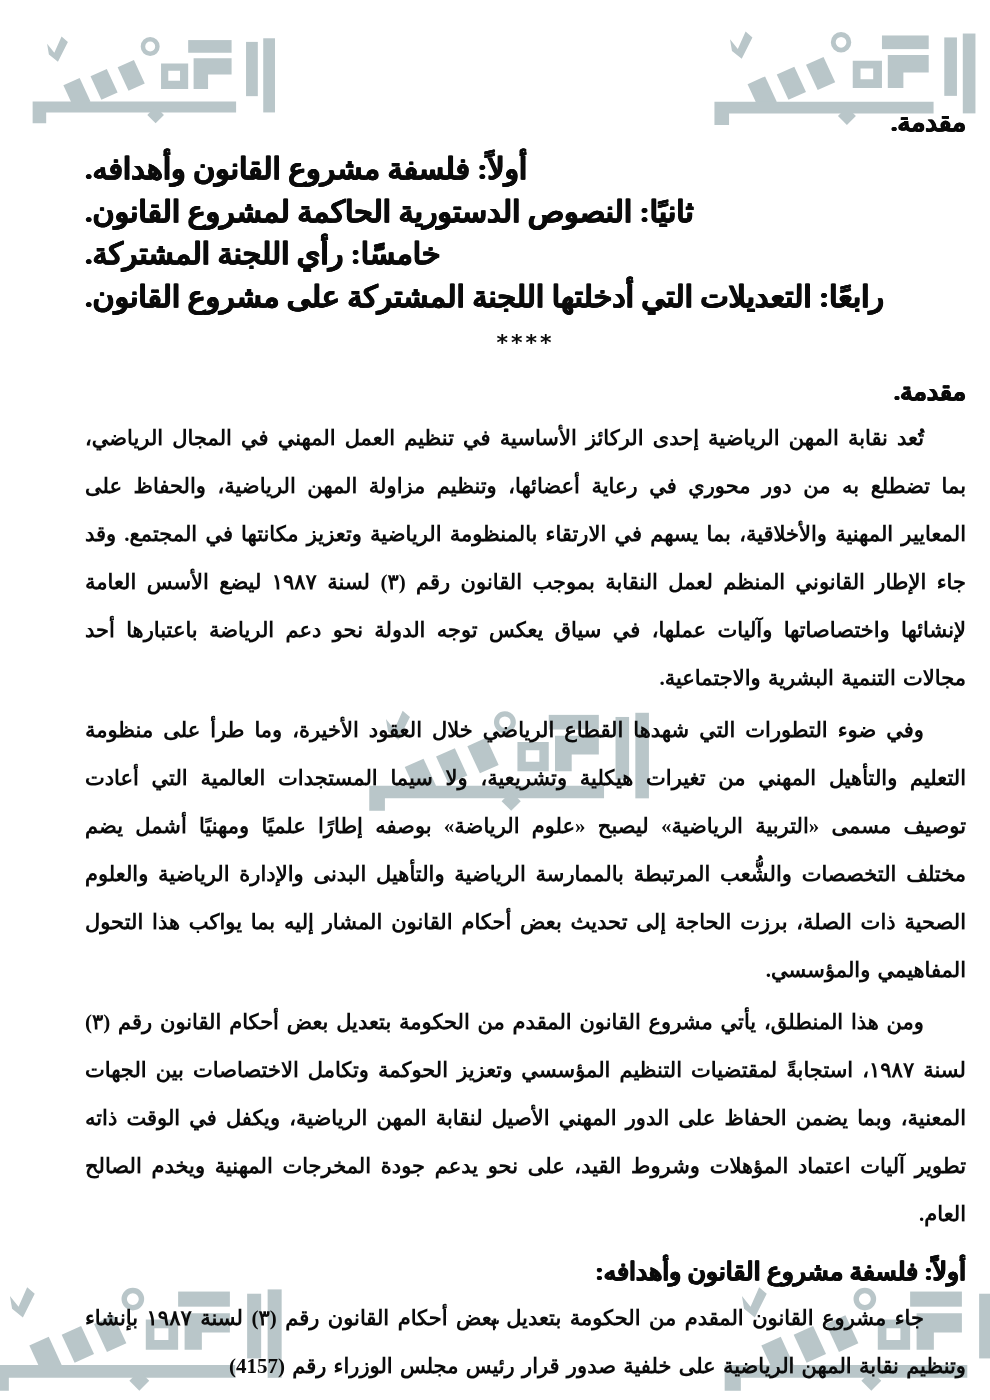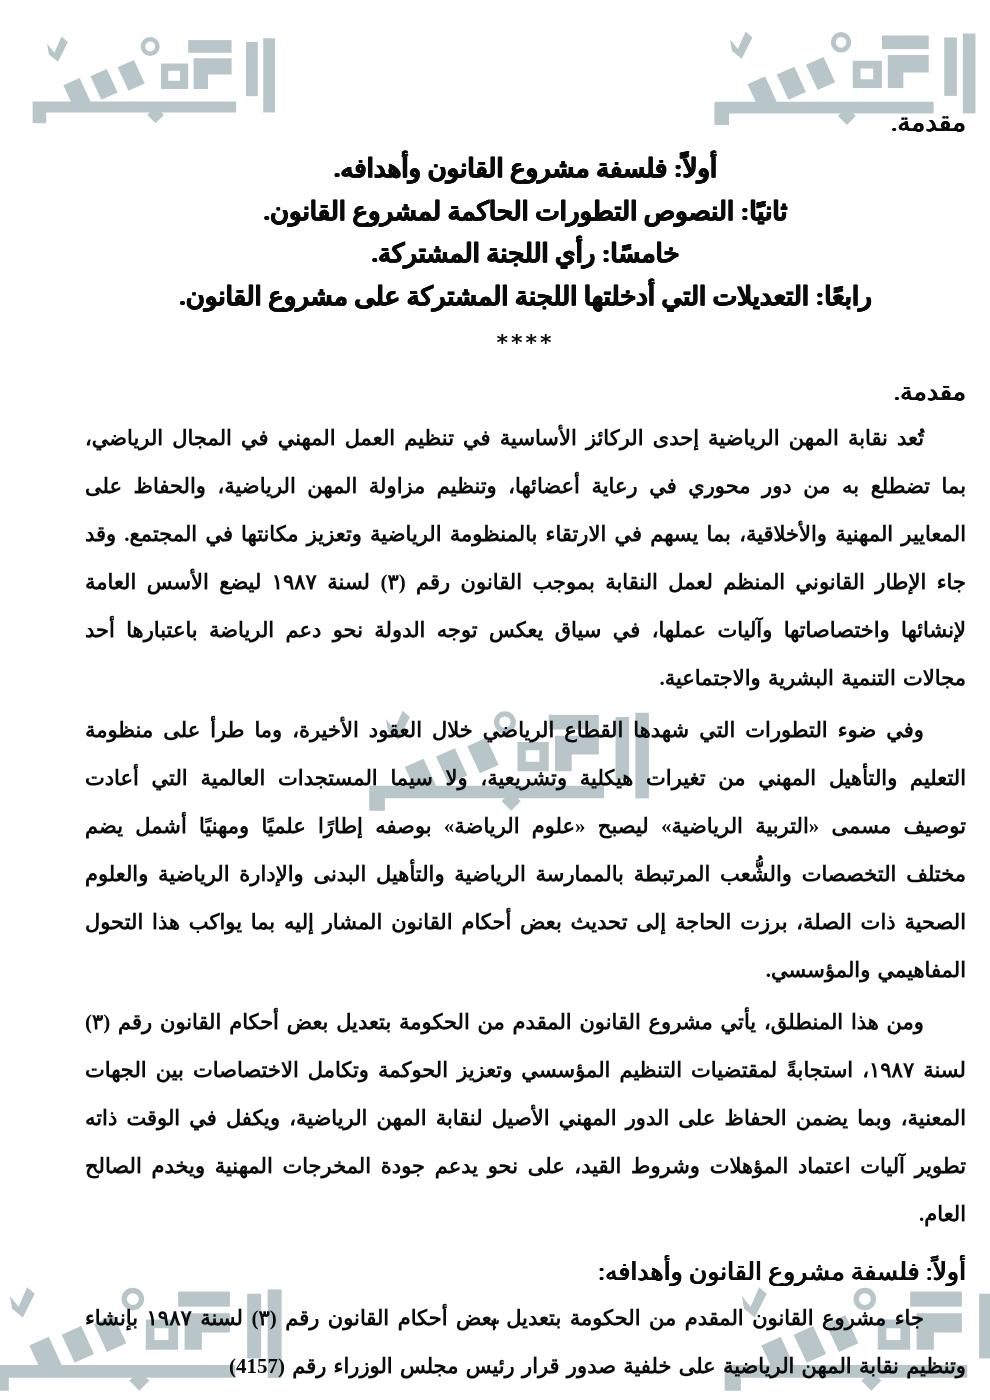--- a/index.html
+++ b/index.html
@@ -21,32 +21,32 @@
   .wm-middle{left:348px;top:694px;width:318px;height:120px;}
   .wm-bottom-left{left:-30px;top:1270px;width:330px;height:124px;}
   .wm-bottom-right{left:702px;top:1270px;width:330px;height:124px;}
   
   .content{
     position:absolute;z-index:1;
     top:0;right:24px;left:85px;
     direction:rtl;
   }
   .display{
-    font-weight:400;
+    font-weight:700;
     text-shadow:0.6px 0 currentColor,-0.6px 0 currentColor,0 0.4px currentColor;
   }
   .toc-title{
     margin:106px 0 0 0;
     font-size:26px;line-height:34px;
     text-align:right;
   }
   .toc{list-style:none;margin:8px 0 0 0;padding:0;}
   .toc li{
-    font-size:26px;line-height:42.5px;
-    text-align:center;
+    font-size:30px;line-height:42.5px;
+    text-align:left;
     font-weight:900;
   }
   .separator{
     margin-top:10px;
     text-align:center;
     font-size:22px;line-height:30px;
     font-weight:bold;
     letter-spacing:3px;
     font-family:"DejaVu Sans",sans-serif;
   }
@@ -121,21 +121,21 @@
         <use href="#council-logo"></use>
       </svg>
   </div>
 
   <div class="content">
 
     <h1 class="toc-title display">مقدمة.</h1>
 
     <ul class="toc">
       <li class="display">أولاً: فلسفة مشروع القانون وأهدافه.</li>
-      <li class="display">ثانيًا: النصوص التطورات الحاكمة لمشروع القانون.</li>
+      <li class="display">ثانيًا: النصوص الدستورية الحاكمة لمشروع القانون.</li>
       <li class="display">خامسًا: رأي اللجنة المشتركة.</li>
       <li class="display">رابعًا: التعديلات التي أدخلتها اللجنة المشتركة على مشروع القانون.</li>
     </ul>
 
     <div class="separator">****</div>
 
     <section>
       <h2 class="section-heading display">مقدمة.</h2>
       <p class="para">تُعد نقابة المهن الرياضية إحدى الركائز الأساسية في تنظيم العمل المهني في المجال الرياضي، بما تضطلع به من دور محوري في رعاية أعضائها، وتنظيم مزاولة المهن الرياضية، والحفاظ على المعايير المهنية والأخلاقية، بما يسهم في الارتقاء بالمنظومة الرياضية وتعزيز مكانتها في المجتمع. وقد جاء الإطار القانوني المنظم لعمل النقابة بموجب القانون رقم (٣) لسنة ١٩٨٧ ليضع الأسس العامة لإنشائها واختصاصاتها وآليات عملها، في سياق يعكس توجه الدولة نحو دعم الرياضة باعتبارها أحد مجالات التنمية البشرية والاجتماعية.</p>
       <p class="para">وفي ضوء التطورات التي شهدها القطاع الرياضي خلال العقود الأخيرة، وما طرأ على منظومة التعليم والتأهيل المهني من تغيرات هيكلية وتشريعية، ولا سيما المستجدات العالمية التي أعادت توصيف مسمى «التربية الرياضية» ليصبح «علوم الرياضة» بوصفه إطارًا علميًا ومهنيًا أشمل يضم مختلف التخصصات والشُّعب المرتبطة بالممارسة الرياضية والتأهيل البدنى والإدارة الرياضية والعلوم الصحية ذات الصلة، برزت الحاجة إلى تحديث بعض أحكام القانون المشار إليه بما يواكب هذا التحول المفاهيمي والمؤسسي.</p>

